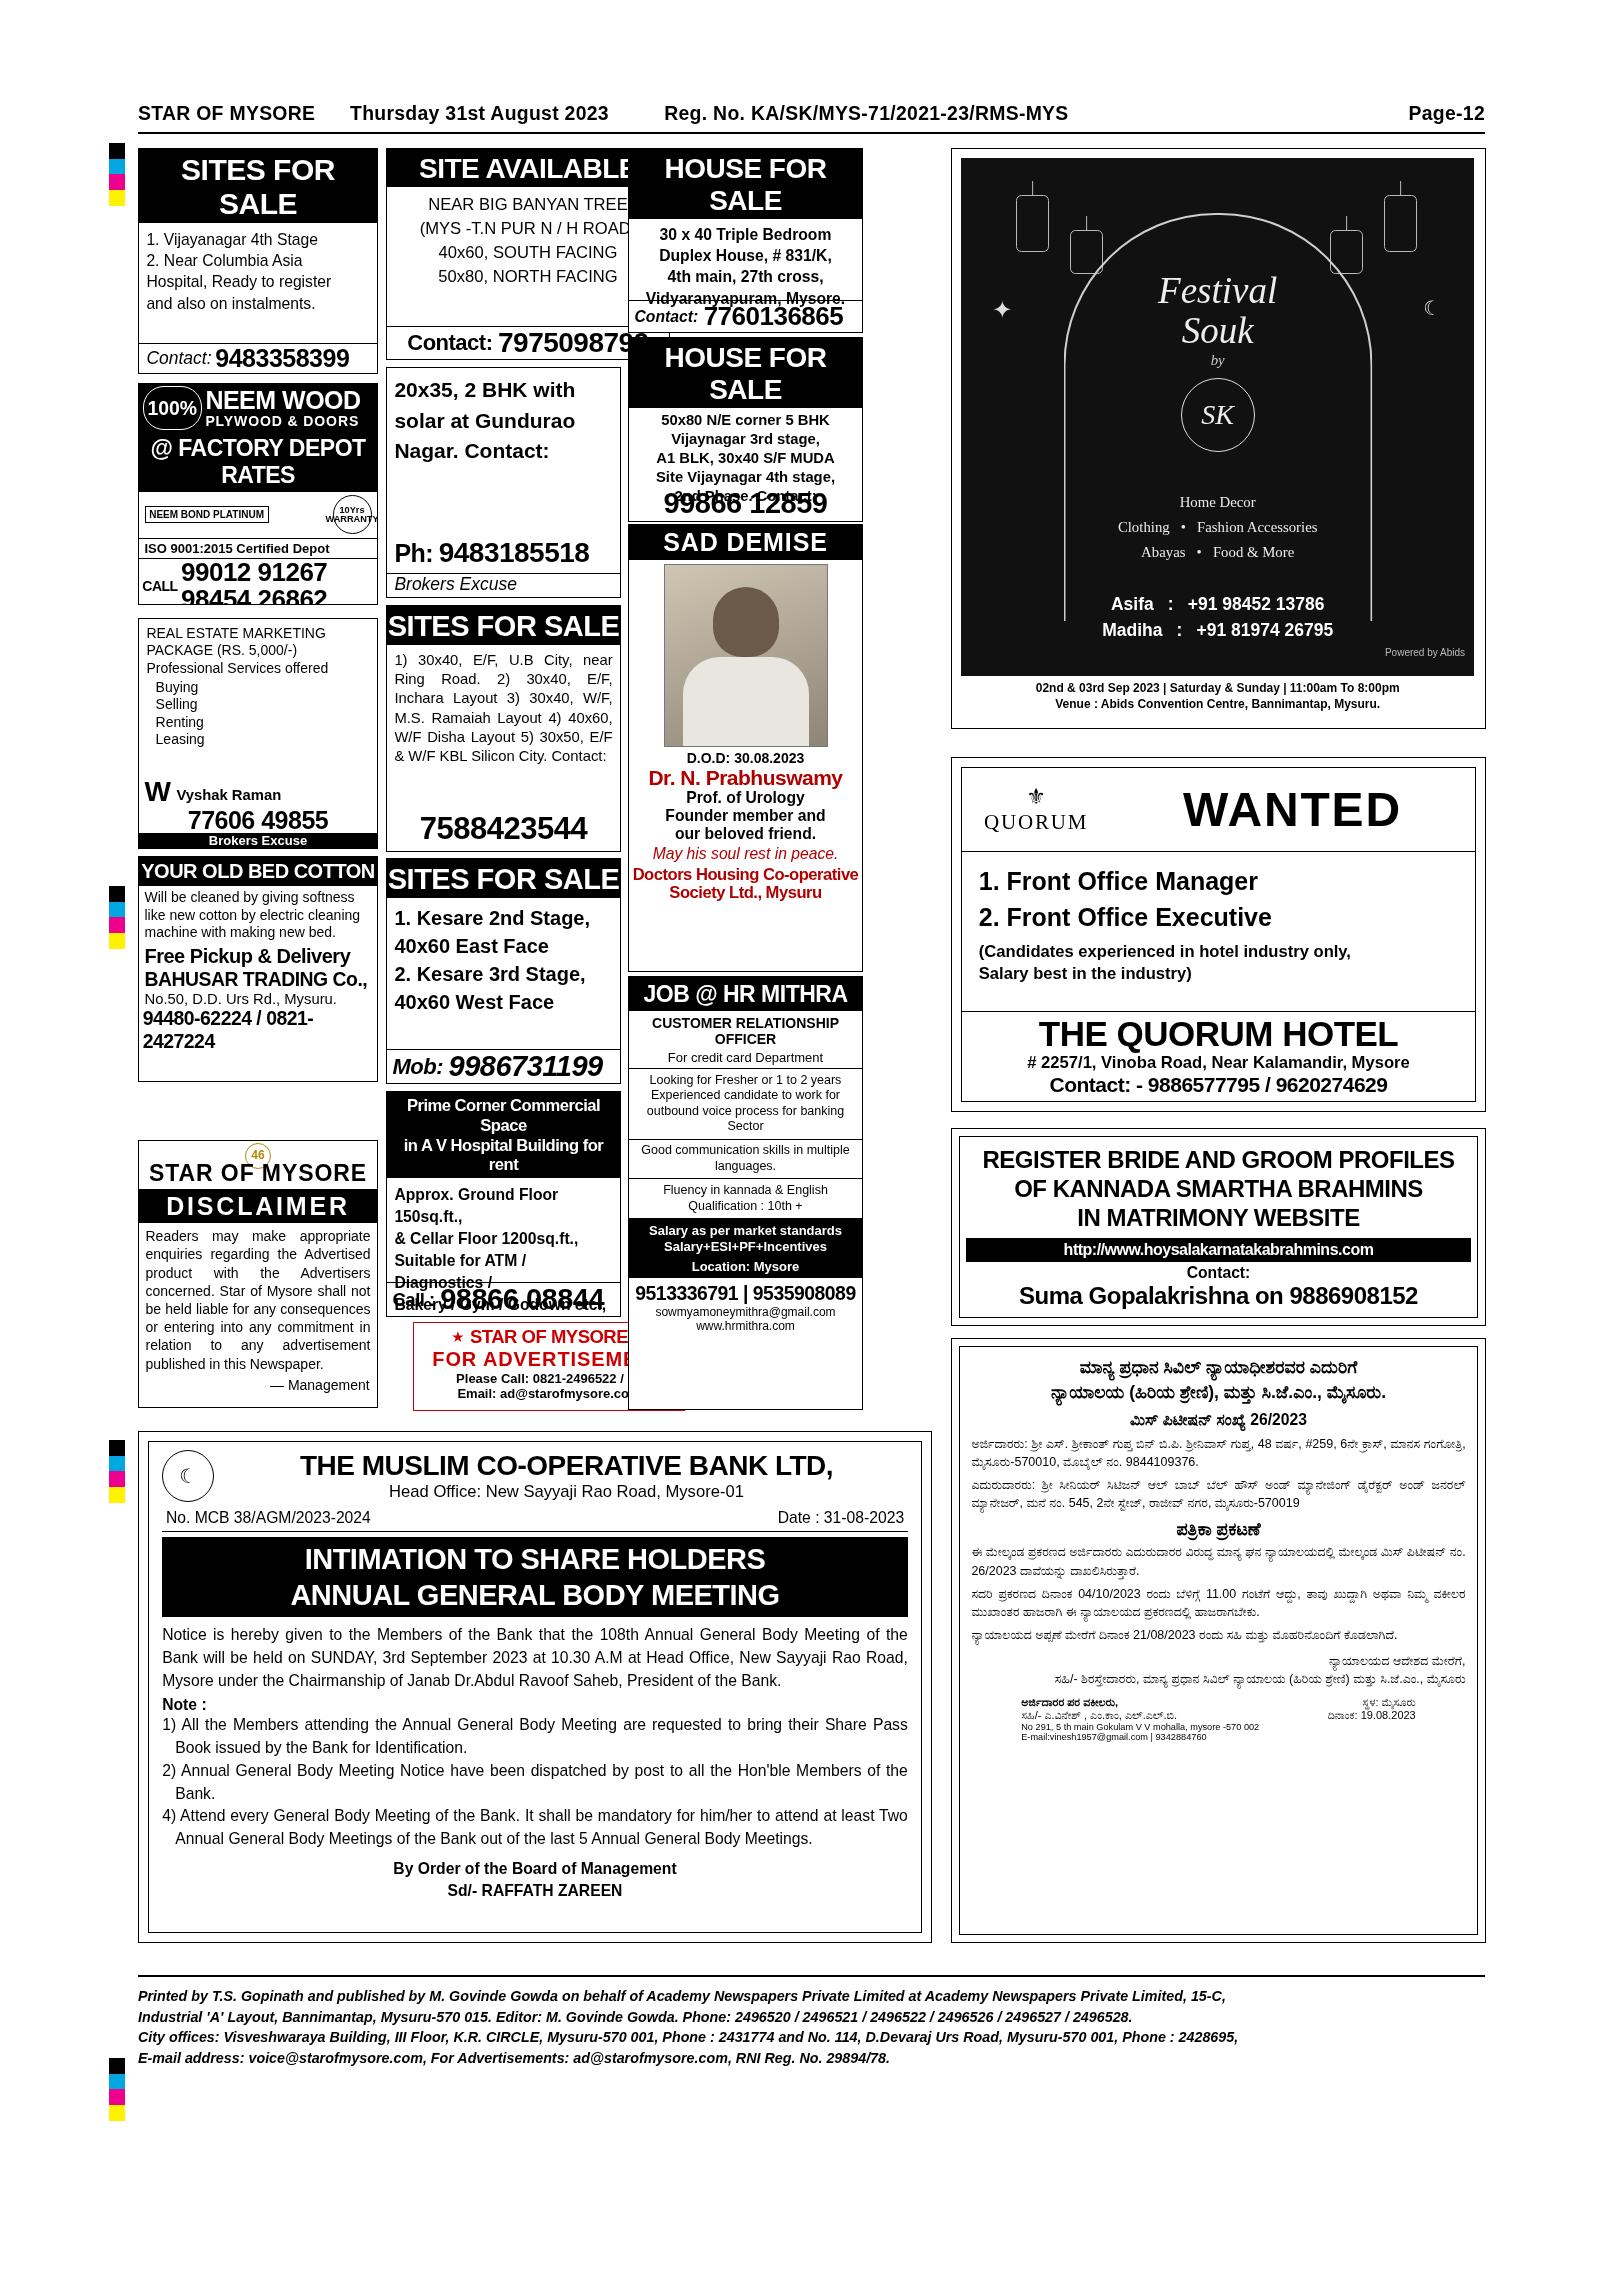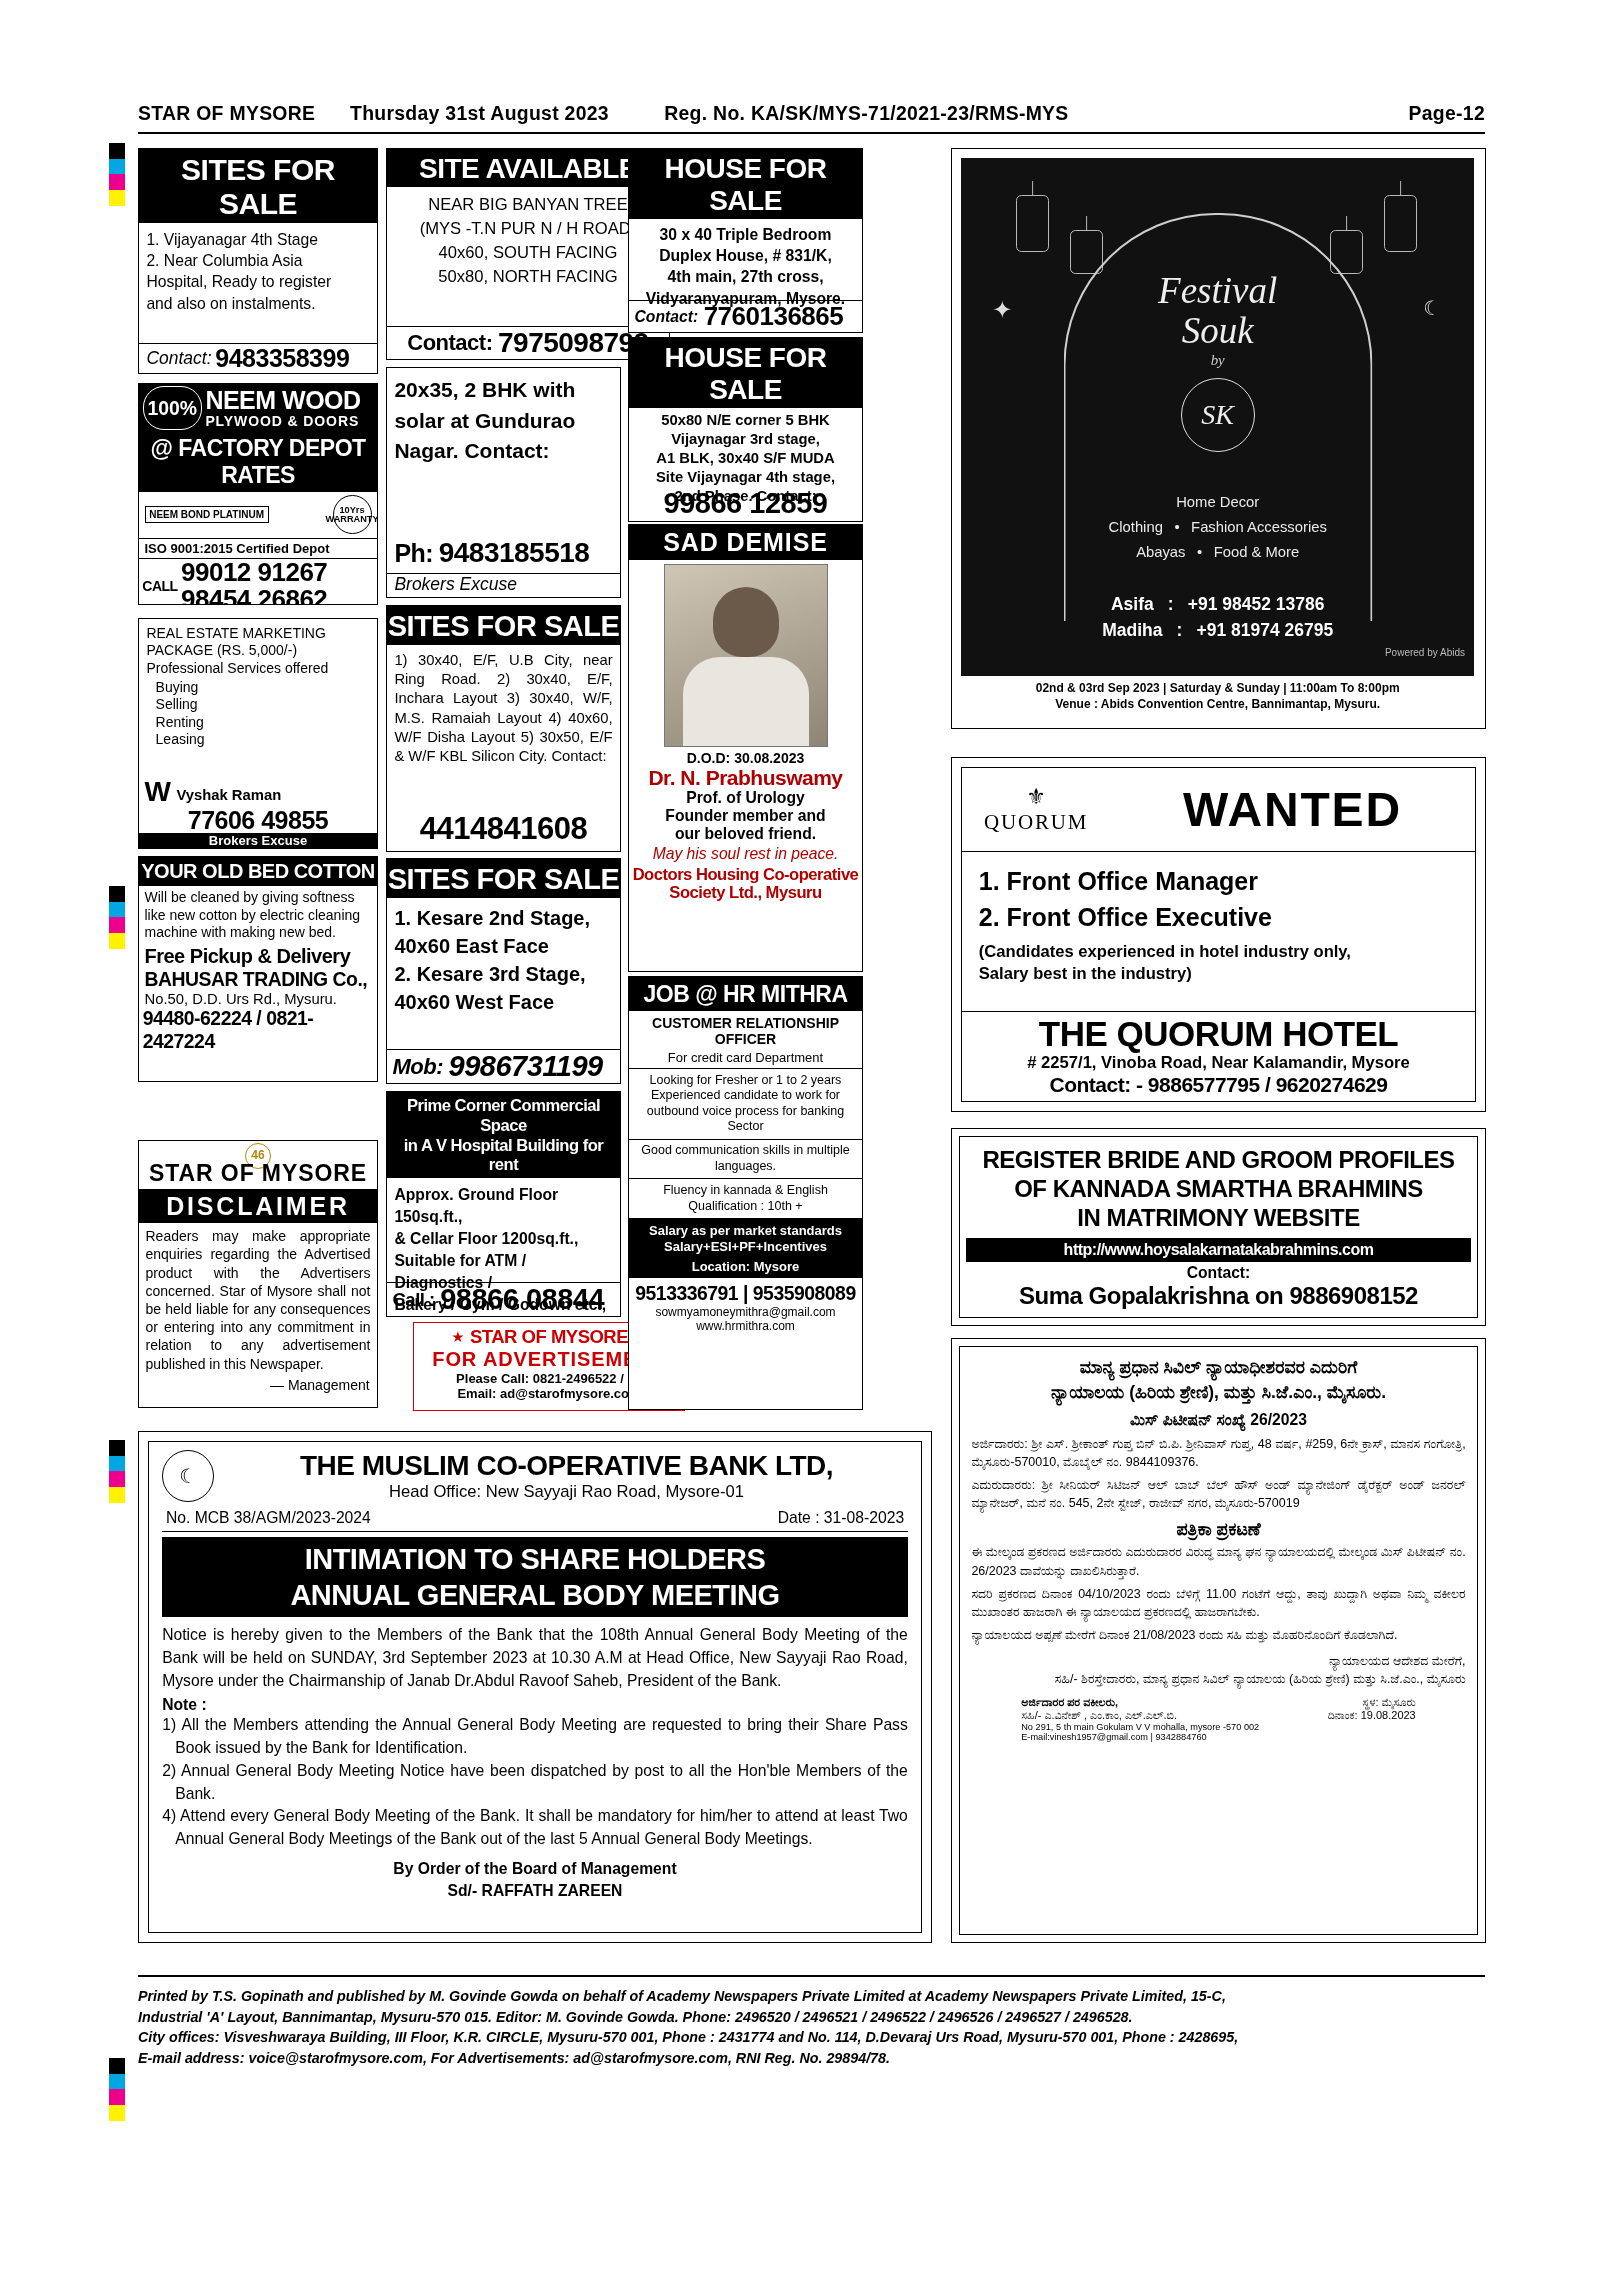--- a/index.html
+++ b/index.html
@@ -181,21 +181,21 @@
     <div style="position:absolute;left:0;bottom:28px;width:100%;display:flex;align-items:center;padding-left:7.4px;">
       <span class="hl" style="font-size:25px;padding-right:5.5px;">Ph:</span>
       <span class="hl" style="font-size:28px;">9483185518</span>
     </div>
     <div class="ital" style="position:absolute;left:0;bottom:1.8px;width:100%;border-top:1.8px solid #000;font-size:17.5px;padding-left:7.4px;box-sizing:border-box;">Brokers Excuse</div>
   </div>
 
   <div class="box" style="left:386px;top:605px;width:235px;height:247px;">
     <div class="blk hl" style="font-size:29px;padding:3.7px 0 2.8px;">SITES FOR SALE</div>
     <div class="just" style="padding:5.5px 7.4px;font-size:14.8px;line-height:1.3;">1) 30x40, E/F, U.B City, near Ring Road. 2) 30x40, E/F, Inchara Layout 3) 30x40, W/F, M.S. Ramaiah Layout 4) 40x60, W/F Disha Layout 5) 30x50, E/F &amp; W/F KBL Silicon City. Contact:</div>
-    <div class="hl ctr" style="position:absolute;left:0;bottom:3.7px;width:100%;font-size:31px;">4414841608</div>
+    <div class="hl ctr" style="position:absolute;left:0;bottom:3.7px;width:100%;font-size:31px;">7588423544</div>
   </div>
 
   <div class="box" style="left:386px;top:858px;width:235px;height:226px;">
     <div class="blk hl" style="font-size:29px;padding:3.7px 0 2.8px;">SITES FOR SALE</div>
     <div style="padding:5.5px 7.4px 0;font-size:20px;line-height:1.4;font-weight:bold;">
       <div>1. Kesare 2nd Stage,</div>
       <div>40x60 East Face</div>
       <div>2. Kesare 3rd Stage,</div>
       <div>40x60 West Face</div>
     </div>
@@ -301,21 +301,21 @@
 
       <div class="arch"></div>
 
       <div style="position:absolute;left:0;top:111px;width:100%;text-align:center;">
         <div style="font-family:'Liberation Serif',serif;font-style:italic;font-size:37px;color:#eee;">Festival</div>
         <div style="font-family:'Liberation Serif',serif;font-style:italic;font-size:37px;color:#eee;margin-top:-3.7px;">Souk</div>
         <div style="font-family:'Liberation Serif',serif;font-style:italic;font-size:14.8px;color:#ccc;">by</div>
         <div style="margin:9.2px auto 0;width:72px;height:72px;border:1.8px solid #ddd;border-radius:50%;display:flex;align-items:center;justify-content:center;font-family:'Liberation Serif',serif;font-style:italic;font-size:28px;color:#eee;">SK</div>
       </div>
 
-      <div style="position:absolute;left:0;top:332px;width:100%;text-align:center;color:#eaeaea;font-size:14.8px;line-height:1.7;">
+      <div style="position:absolute;left:0;top:332px;width:100%;text-align:center;color:#eaeaea;font-size:14.8px;line-height:1.7;font-family:Liberation Serif, serif;">
         <div><span>Home Decor</span></div>
         <div>
           <span>Clothing</span>
           <span style="padding:0 7.4px;">•</span>
           <span>Fashion Accessories</span>
         </div>
         <div>
           <span>Abayas</span>
           <span style="padding:0 7.4px;">•</span>
           <span>Food &amp; More</span>

